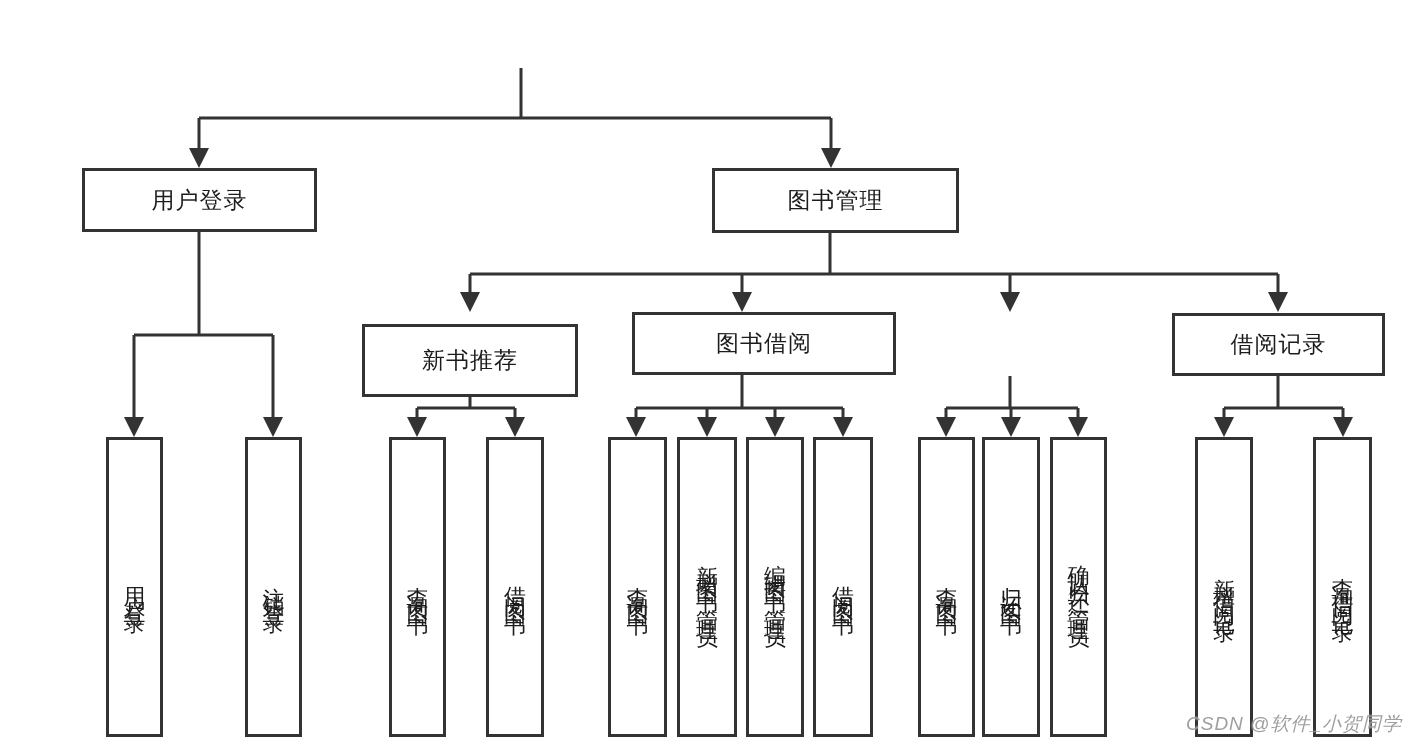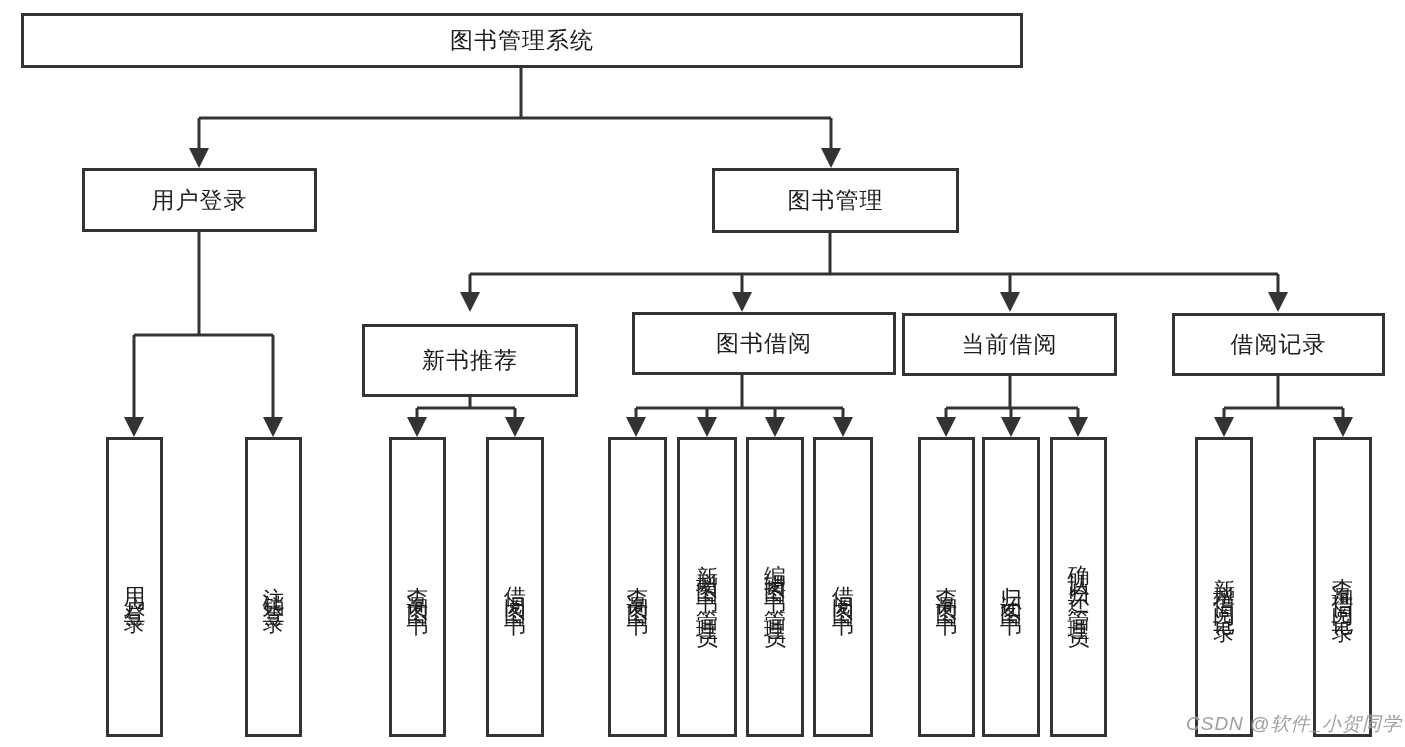--- a/index.html
+++ b/index.html
@@ -91,28 +91,26 @@
              M460 292 h20 l-10 20 z  M732 292 h20 l-10 20 z
              M1000 292 h20 l-10 20 z M1268 292 h20 l-10 20 z
              M407 417 h20 l-10 20 z  M505 417 h20 l-10 20 z
              M626 417 h20 l-10 20 z  M697 417 h20 l-10 20 z
              M765 417 h20 l-10 20 z  M833 417 h20 l-10 20 z
              M936 417 h20 l-10 20 z  M1001 417 h20 l-10 20 z
              M1068 417 h20 l-10 20 z M1214 417 h20 l-10 20 z
              M1333 417 h20 l-10 20 z"></path>
   </svg>
 
-  <div class="box hbox" style="left:21px; top:13px; width:1002px; height:55px">图书管理系统</div>
 
   <div class="box hbox" style="left:82px; top:168px; width:235px; height:64px">用户登录</div>
   <div class="box hbox" style="left:712px; top:168px; width:247px; height:65px">图书管理</div>
 
   <div class="box hbox" style="left:362px; top:324px; width:216px; height:73px">新书推荐</div>
   <div class="box hbox" style="left:632px; top:312px; width:264px; height:63px">图书借阅</div>
-  <div class="box hbox" style="left:902px; top:313px; width:215px; height:63px">当前借阅</div>
   <div class="box hbox" style="left:1172px; top:313px; width:213px; height:63px">借阅记录</div>
 
   <div class="box vbox" style="left:106px; top:437px; width:57px; height:300px">用户登录</div>
   <div class="box vbox" style="left:245px; top:437px; width:57px; height:300px">注销登录</div>
 
   <div class="box vbox" style="left:389px; top:437px; width:57px; height:300px">查询图书</div>
   <div class="box vbox" style="left:486px; top:437px; width:58px; height:300px">借阅图书</div>
 
   <div class="box vbox" style="left:608px; top:437px; width:59px; height:300px">查询图书</div>
   <div class="box vbox" style="left:677px; top:437px; width:60px; height:300px">新增图书（管理员）</div>

